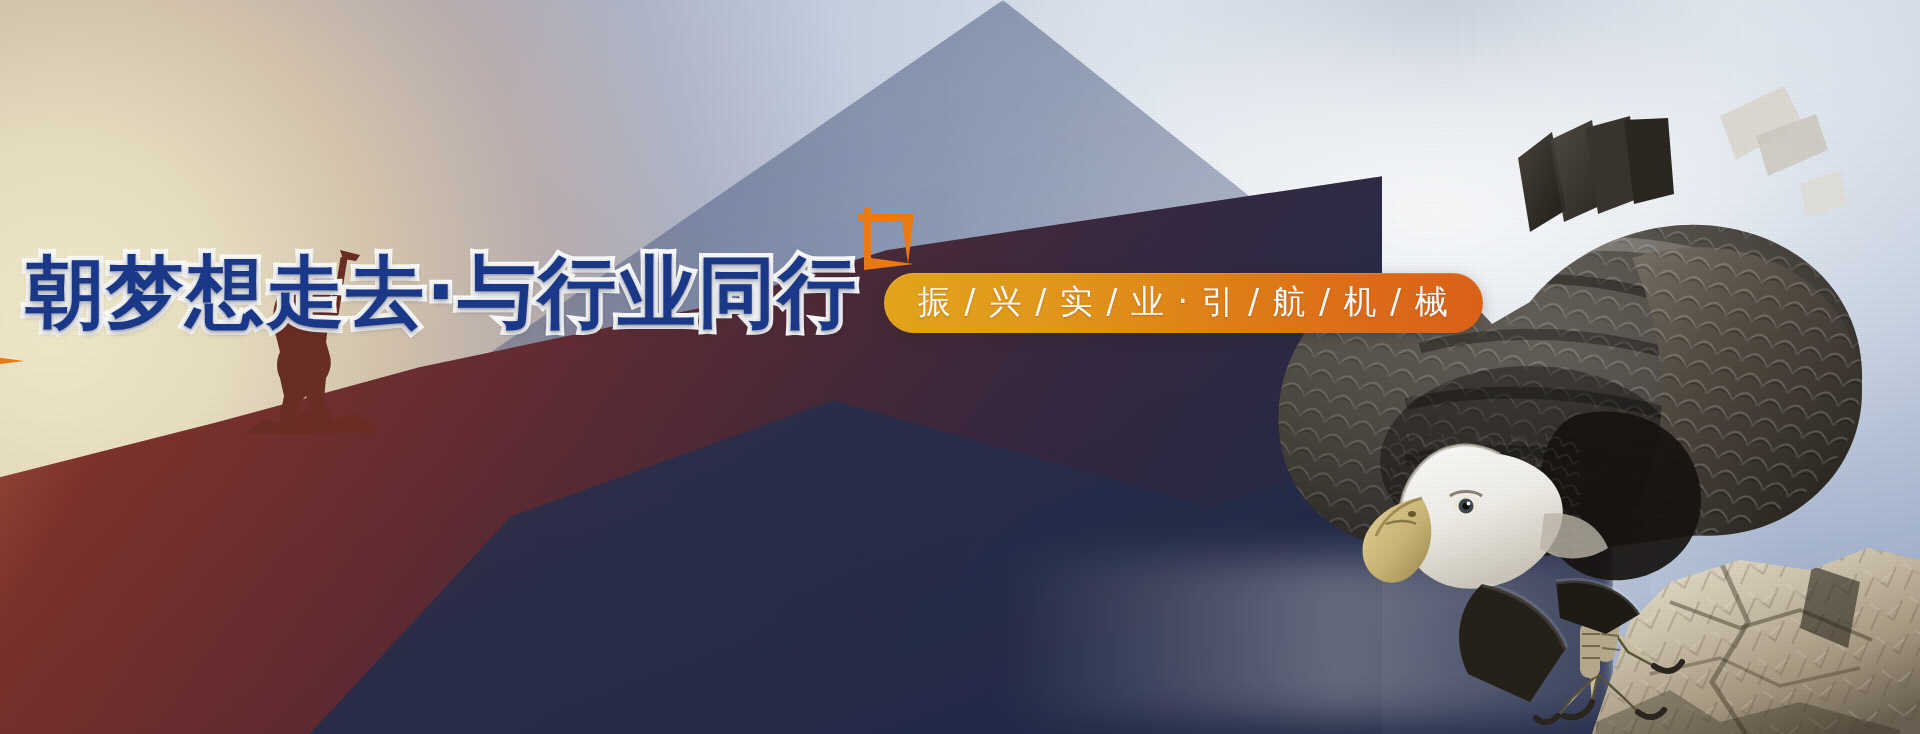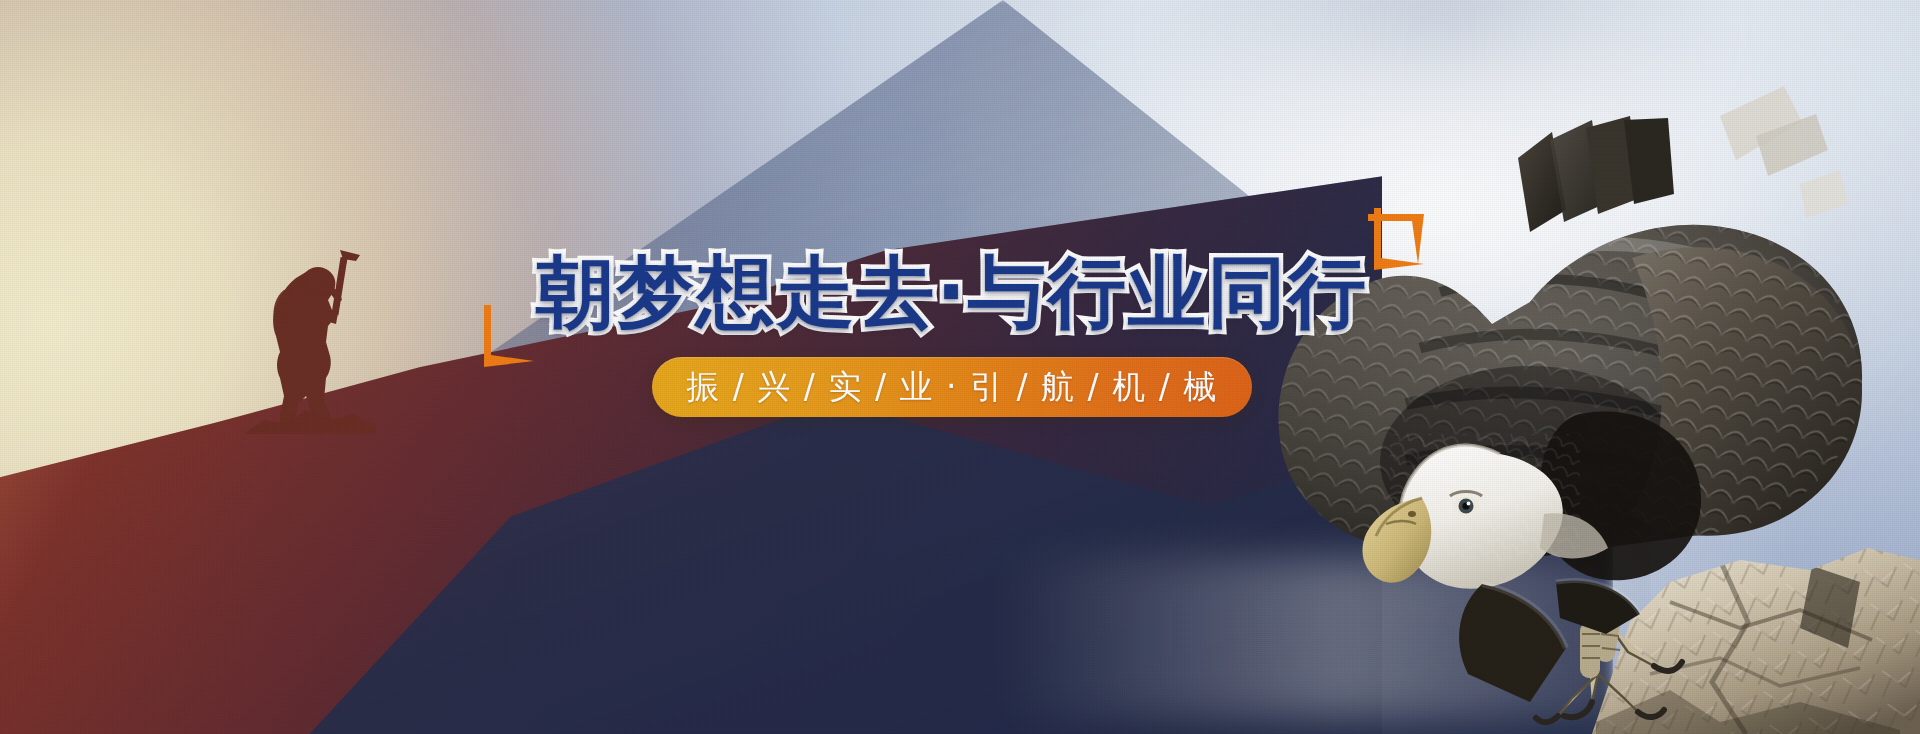--- a/index.html
+++ b/index.html
@@ -128,21 +128,21 @@
     right:0; top:62px;
     width:720px; height:672px;
     pointer-events:none;
   }
   .eagle svg{ width:100%; height:100%; display:block; }
 
   
   .copy{
     position:absolute;
     left:0; right:16px; top:248px;
-    display:flex; flex-direction:column; align-items:center;
+    display:flex; flex-direction:row; align-items:center;
     z-index:8;
   }
 
   .headline-wrap{
     position:relative;
     display:flex; align-items:center; justify-content:center;
   }
 
   .headline{
     font-family:"DejaVu Sans","Liberation Sans",sans-serif;

